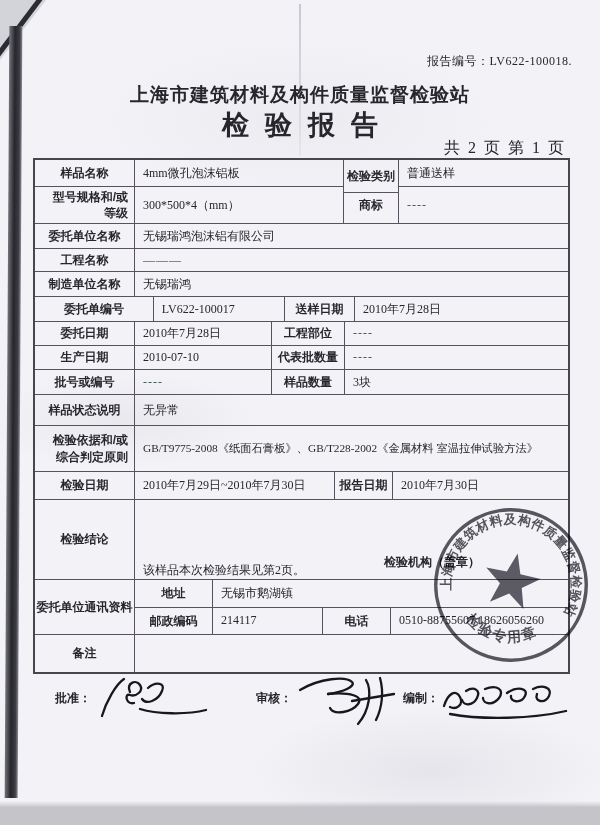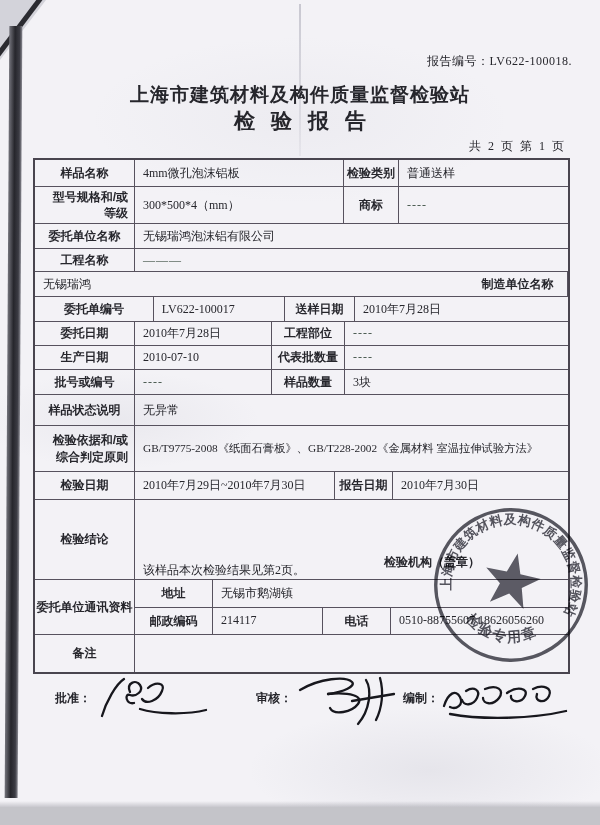--- a/index.html
+++ b/index.html
@@ -27,23 +27,23 @@
   .bottom-strip::before { content:""; position:absolute; left:0; top:-6px; width:600px; height:6px;
     background:linear-gradient(180deg, transparent, rgba(120,120,130,.35)); }
   .crease { position:absolute; left:299px; top:4px; width:2px; height:152px;
     background:linear-gradient(180deg, rgba(90,90,112,.28), rgba(90,90,112,.06)); }
 
   
   .report-no { position:absolute; top:53px; right:28px; font-size:12px; letter-spacing:.5px; }
   .title { position:absolute; top:82px; left:0; width:100%; text-align:center;
     font-size:19px; font-weight:700; letter-spacing:1px; font-family:"Liberation Sans",sans-serif; }
   .subtitle { position:absolute; top:107px; left:0; width:100%; text-align:center;
-    font-size:21px; font-weight:700; letter-spacing:16px; padding-left:16px;
-    font-family:"Liberation Sans",sans-serif; }
-  .pageinfo { position:absolute; top:138px; right:34px; font-size:12px; letter-spacing:2px; }
+    font-size:27px; font-weight:700; letter-spacing:16px; padding-left:16px;
+    font-family:"Liberation Sans",sans-serif; }
+  .pageinfo { position:absolute; top:138px; right:34px; font-size:16px; letter-spacing:2px; }
 
   
   .tbl { position:absolute; left:33px; top:158px; width:537px; height:516px;
     border:2px solid #49454f; background:transparent; }
   .row { display:flex; width:533px; }
   .c { border-right:1px solid #57525e; border-bottom:1px solid #57525e;
        display:flex; align-items:center; font-size:12px; overflow:hidden; }
   .c.lab { justify-content:center; text-align:right; font-weight:700; line-height:1.35;
        font-family:"Liberation Sans",sans-serif; padding:0 6px; }
   .c.val { padding-left:8px; }
@@ -89,21 +89,21 @@
 
   <div class="title">上海市建筑材料及构件质量监督检验站</div>
   <div class="subtitle">检验报告</div>
   <div class="pageinfo">共 2 页 第 1 页</div>
 
   <div class="tbl">
 
     <div class="row" style="height:27px">
       <div class="c lab" style="width:100px">样品名称</div>
       <div class="c val" style="width:209px">4mm微孔泡沫铝板</div>
-      <div class="c lab" style="width:55px;padding:10px 2px">检验类别</div>
+      <div class="c lab" style="width:55px;padding:16px 2px">检验类别</div>
       <div class="c val nr" style="width:169px">普通送样</div>
     </div>
 
     <div class="row" style="height:37px">
       <div class="c lab" style="width:100px">型号规格和/或等级</div>
       <div class="c val" style="width:209px">300*500*4（mm）</div>
       <div class="c lab" style="width:55px">商标</div>
       <div class="c val nr dash" style="width:169px">----</div>
     </div>
 
@@ -111,22 +111,22 @@
       <div class="c lab" style="width:100px">委托单位名称</div>
       <div class="c val nr" style="width:433px">无锡瑞鸿泡沫铝有限公司</div>
     </div>
 
     <div class="row" style="height:23px">
       <div class="c lab" style="width:100px">工程名称</div>
       <div class="c val nr dash" style="width:433px">———</div>
     </div>
 
     <div class="row" style="height:25px">
+      <div class="c lab" style="width:100px">制造单位名称</div>
       <div class="c val nr" style="width:433px">无锡瑞鸿</div>
-      <div class="c lab" style="width:100px">制造单位名称</div>
     </div>
 
     <div class="row" style="height:25px">
       <div class="c lab" style="width:124px">委托单编号</div>
       <div class="c val" style="width:137px">LV622-100017</div>
       <div class="c lab" style="width:73px">送样日期</div>
       <div class="c val nr" style="width:223px">2010年7月28日</div>
     </div>
 
     <div class="row" style="height:24px">

